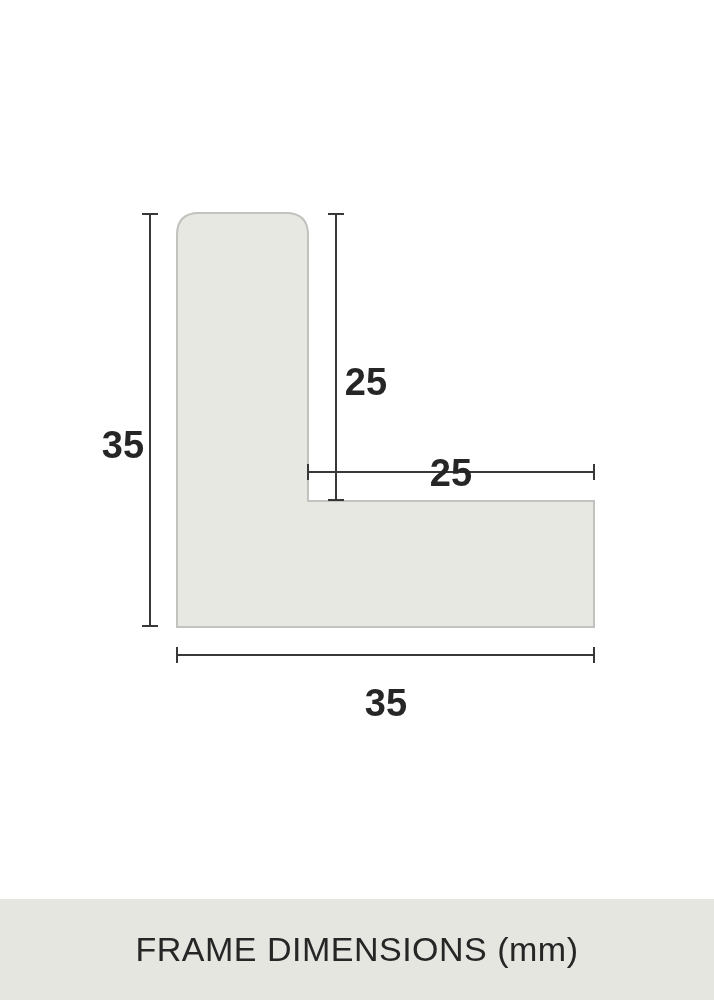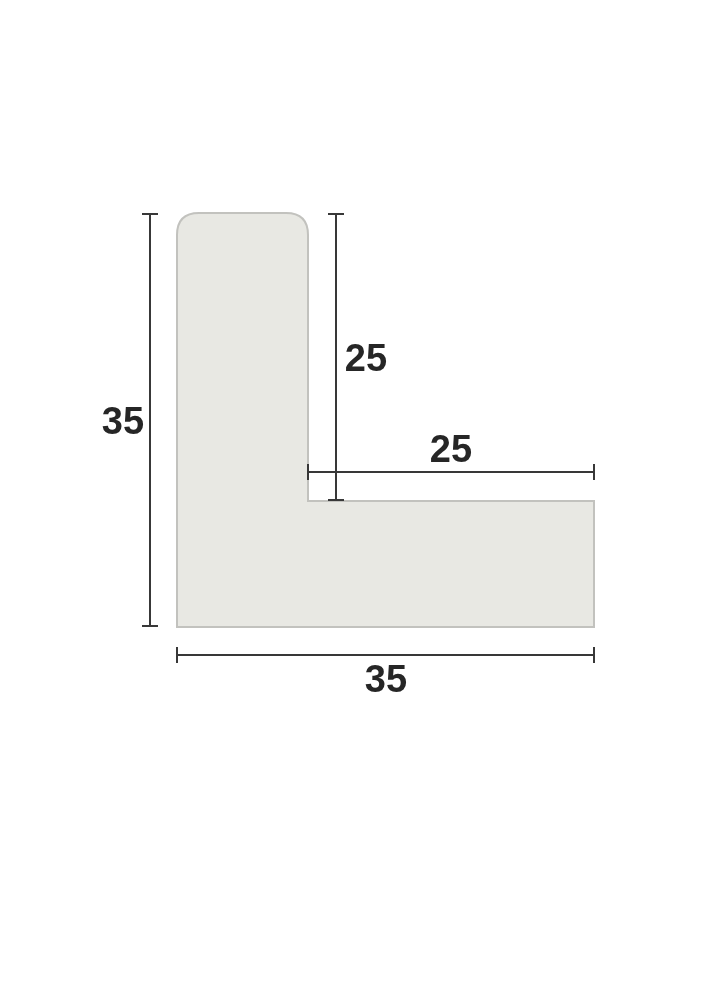--- a/index.html
+++ b/index.html
@@ -33,20 +33,21 @@
   }
   .dim { stroke: var(--line); stroke-width: 2; }
   .dim-label {
     position: absolute;
     transform: translate(-50%, -50%);
     font-size: 38px;
     font-weight: bold;
     color: var(--ink);
     white-space: nowrap;
     letter-spacing: 0px;
+    margin-top: 24px;
   }
   .caption-bar {
     position: absolute;
     left: 0;
     top: 899px;
     width: 714px;
     height: 101px;
     background: var(--panel);
     display: flex;
     align-items: center;
@@ -103,14 +104,17 @@
   </svg>
 
   <span class="dim-label" style="left:123px; top:421px;">35</span>
 
   <span class="dim-label" style="left:366px; top:358px;">25</span>
 
   <span class="dim-label" style="left:451px; top:449px;">25</span>
 
   <span class="dim-label" style="left:386px; top:679px;">35</span>
 
+  <div class="caption-bar">
+    <span class="caption-text">FRAME DIMENSIONS (mm)</span>
+  </div>
 
 </div>
 
 </body></html>

